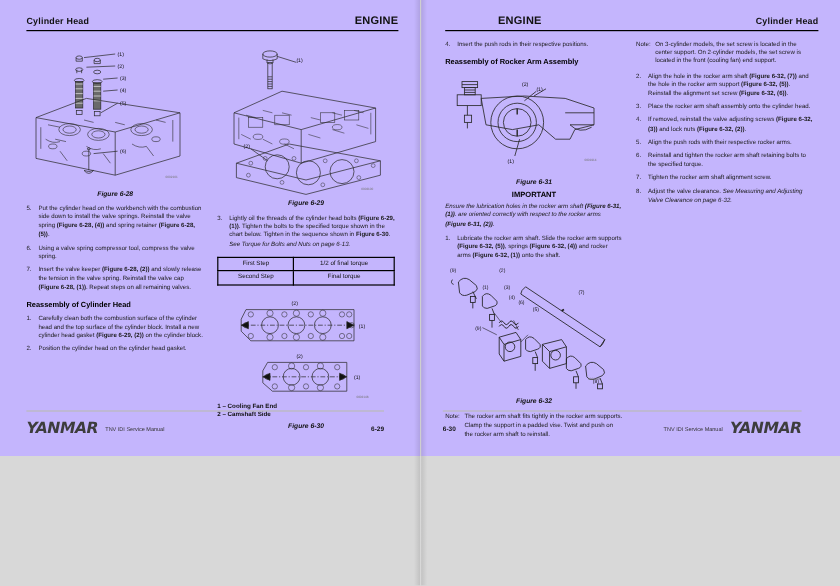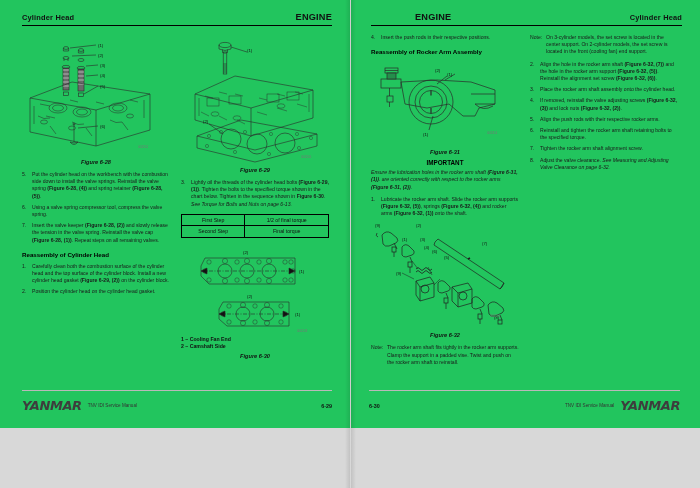--- a/index.html
+++ b/index.html
@@ -3,21 +3,21 @@
 <meta charset="utf-8">
 <style>
   html,body{margin:0;padding:0;}
   body{
     width:700px;height:488px;background:#d8d8d8;
     font-family:"Liberation Sans", sans-serif;
     overflow:hidden;
   }
   .spread{display:flex;width:700px;height:488px;}
   .page{
-    position:relative;width:350px;height:428px;background:#22c55e;
+    position:relative;width:350px;height:380px;background:#c4b5fd;
     box-sizing:border-box;
   }
   .page.left{padding:12px 18px 0 22px;}
   .page.right{padding:12px 18px 0 20px;border-left:1px solid #cfcfcf;}
   .gutter-shadow{
     position:absolute;top:0;left:0;width:5px;height:488px;
     background:linear-gradient(to right,rgba(0,0,0,0.10),rgba(0,0,0,0));
   }
   .gutter-shadow.r{left:auto;right:0;background:linear-gradient(to left,rgba(0,0,0,0.10),rgba(0,0,0,0));}
 
@@ -54,21 +54,21 @@
   table.torque td{border:0.8px solid #000;font-size:5.2px;text-align:center;
                   padding:2.2px 1px;color:#111;}
 
   .legend{font-size:5.2px;line-height:7.4px;font-weight:bold;color:#111;}
 
   
   .figbox{position:relative;margin:2px auto 0 auto;}
   .fig-svg{display:block;margin:0 auto;}
 
   
-  .footer{position:absolute;left:0;right:0;bottom:12px;height:26px;text-align:right;}
+  .footer{position:absolute;left:0;right:12px;bottom:12px;height:26px;text-align:right;}
   .footer-rule{border-top:0.9px solid #b9b9b9;margin:0 18px 0 22px;}
   .frow{display:flex;align-items:center;margin-top:7px;padding:0 18px 0 22px;}
   .frow.rightp{padding:0 20px 0 18px;}
   .logo{font-size:13px;font-weight:bold;font-style:italic;color:#3d3d3d;
         letter-spacing:-0.4px;font-family:"DejaVu Sans", sans-serif;}
   .fman{font-size:4.6px;color:#333;margin:0 6px;}
   .fpage{font-size:5.4px;font-weight:bold;color:#111;}
   .spacer{flex:1;}
 </style>
 </head>

